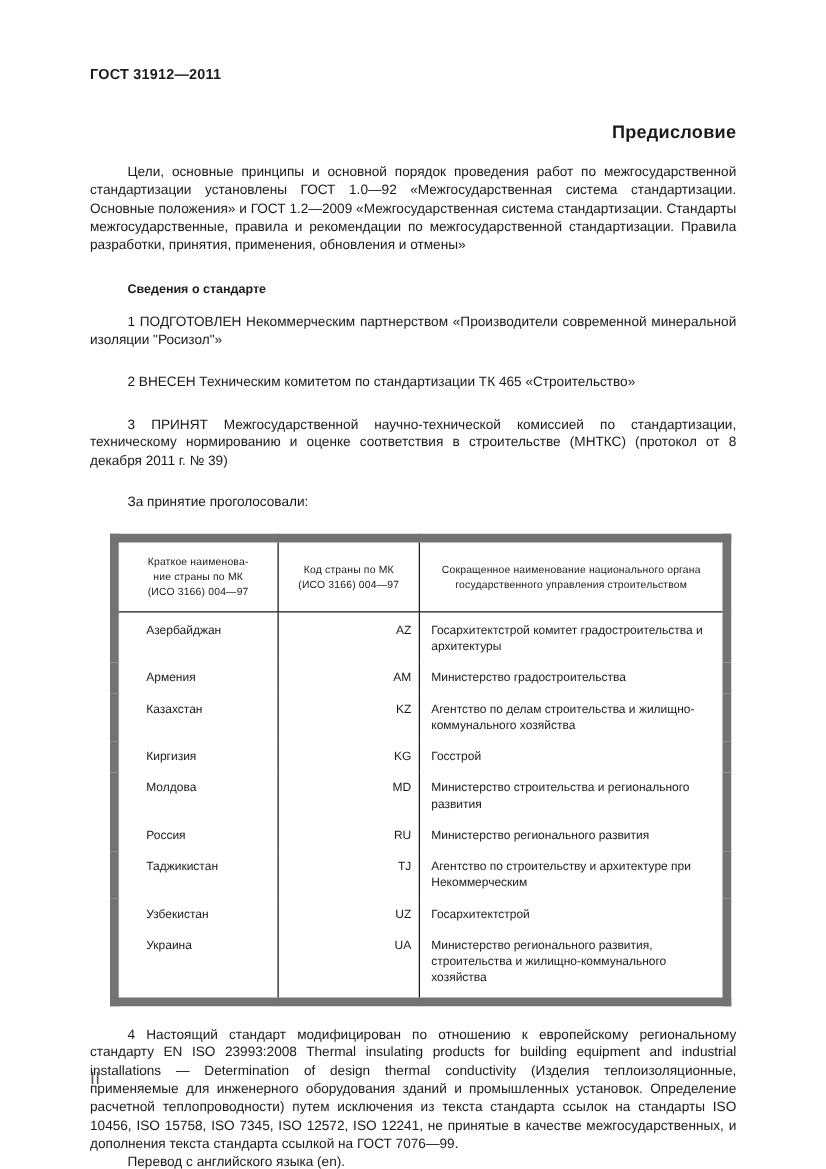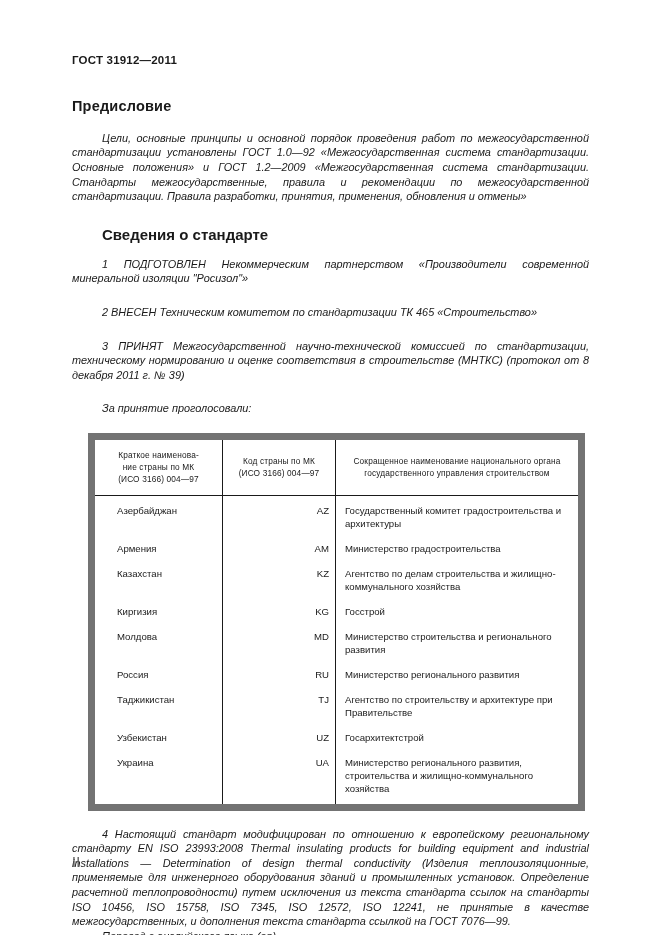--- a/index.html
+++ b/index.html
@@ -35,41 +35,40 @@
     font-weight: bold;
     letter-spacing: 0.2px;
     margin: 0 0 30px 0;
     line-height: 1.2;
   }
 
   
   .doc-title {
     font-size: 14.5px;
     font-weight: bold;
-    text-align: left;
+    text-align: right;
     margin: 0 0 17px 0;
     letter-spacing: 0.2px;
   }
 
   
   p.para {
     font-size: 10.9px;
     line-height: 14.6px;
     margin: 0;
     text-align: justify;
     text-indent: 30px;
     hyphens: manual;
-    font-style: italic;
   }
   p.gap-sm { margin-top: 14px; }
   p.gap-md { margin-top: 19px; }
   p.gap-lg { margin-top: 16px; }
 
   .subhead {
-    font-size: 15px;
+    font-size: 10px;
     font-weight: bold;
     margin: 22px 0 0 0;
     text-indent: 30px;
   }
 
   
   .vote-table {
     width: 490px;
     margin: 17px 0 0 16px;
     border-collapse: collapse;
@@ -150,21 +149,21 @@
         <tr>
           <td>Краткое наименова-<br>ние страны по МК<br>(ИСО 3166) 004—97</td>
           <td>Код страны по МК<br>(ИСО 3166) 004—97</td>
           <td>Сокращенное наименование национального органа<br>государственного управления строительством</td>
         </tr>
       </thead>
       <tbody>
           <tr>
             <td class="cell-country">Азербайджан</td>
             <td class="cell-code">AZ</td>
-            <td class="cell-body">Государственный комитет градостроительства и архитектуры</td>
+            <td class="cell-body">Госархитектстрой комитет градостроительства и архитектуры</td>
           </tr>
           <tr>
             <td class="cell-country">Армения</td>
             <td class="cell-code">AM</td>
             <td class="cell-body">Министерство градостроительства</td>
           </tr>
           <tr>
             <td class="cell-country">Казахстан</td>
             <td class="cell-code">KZ</td>
             <td class="cell-body">Агентство по делам строительства и жилищно-коммунального хозяйства</td>
@@ -180,21 +179,21 @@
             <td class="cell-body">Министерство строительства и регионального развития</td>
           </tr>
           <tr>
             <td class="cell-country">Россия</td>
             <td class="cell-code">RU</td>
             <td class="cell-body">Министерство регионального развития</td>
           </tr>
           <tr>
             <td class="cell-country">Таджикистан</td>
             <td class="cell-code">TJ</td>
-            <td class="cell-body">Агентство по строительству и архитектуре при Правительстве</td>
+            <td class="cell-body">Агентство по строительству и архитектуре при Некоммерческим</td>
           </tr>
           <tr>
             <td class="cell-country">Узбекистан</td>
             <td class="cell-code">UZ</td>
             <td class="cell-body">Госархитектстрой</td>
           </tr>
           <tr>
             <td class="cell-country">Украина</td>
             <td class="cell-code">UA</td>
             <td class="cell-body">Министерство регионального развития, строительства и жилищно-коммунального хозяйства</td>

